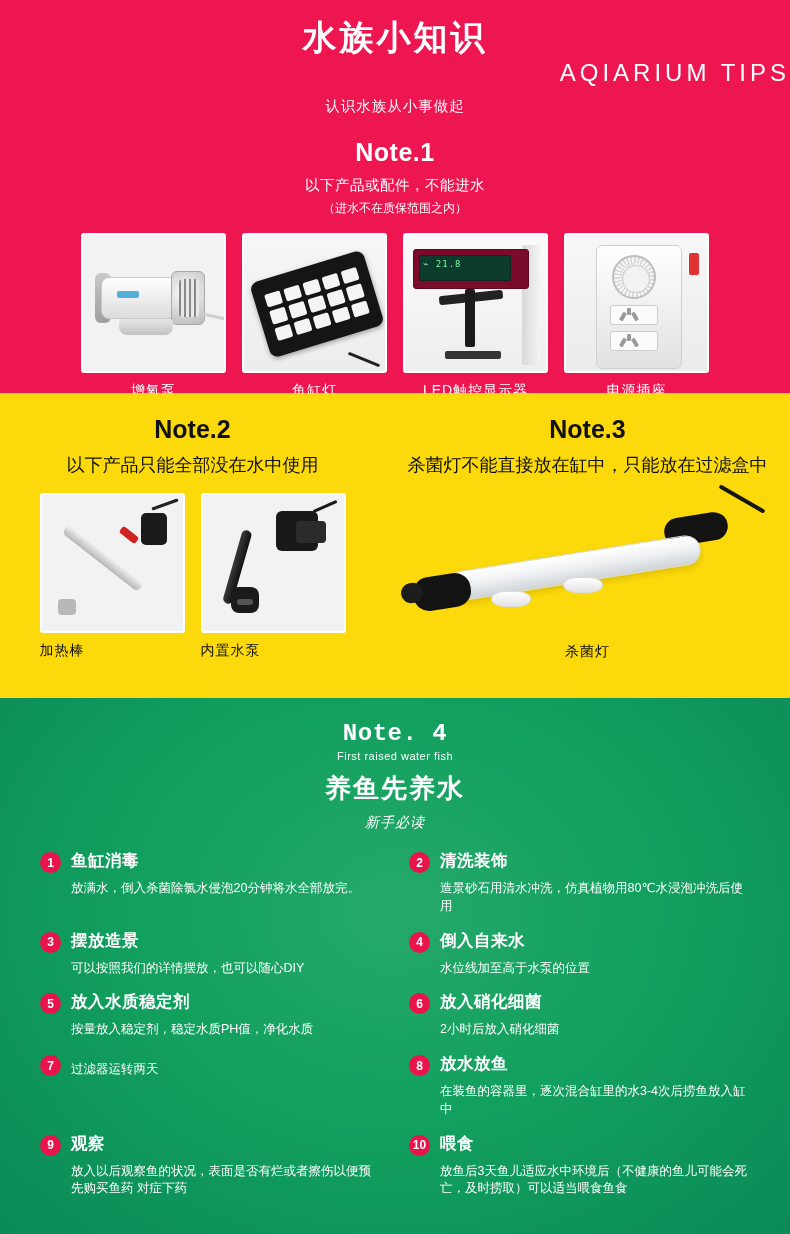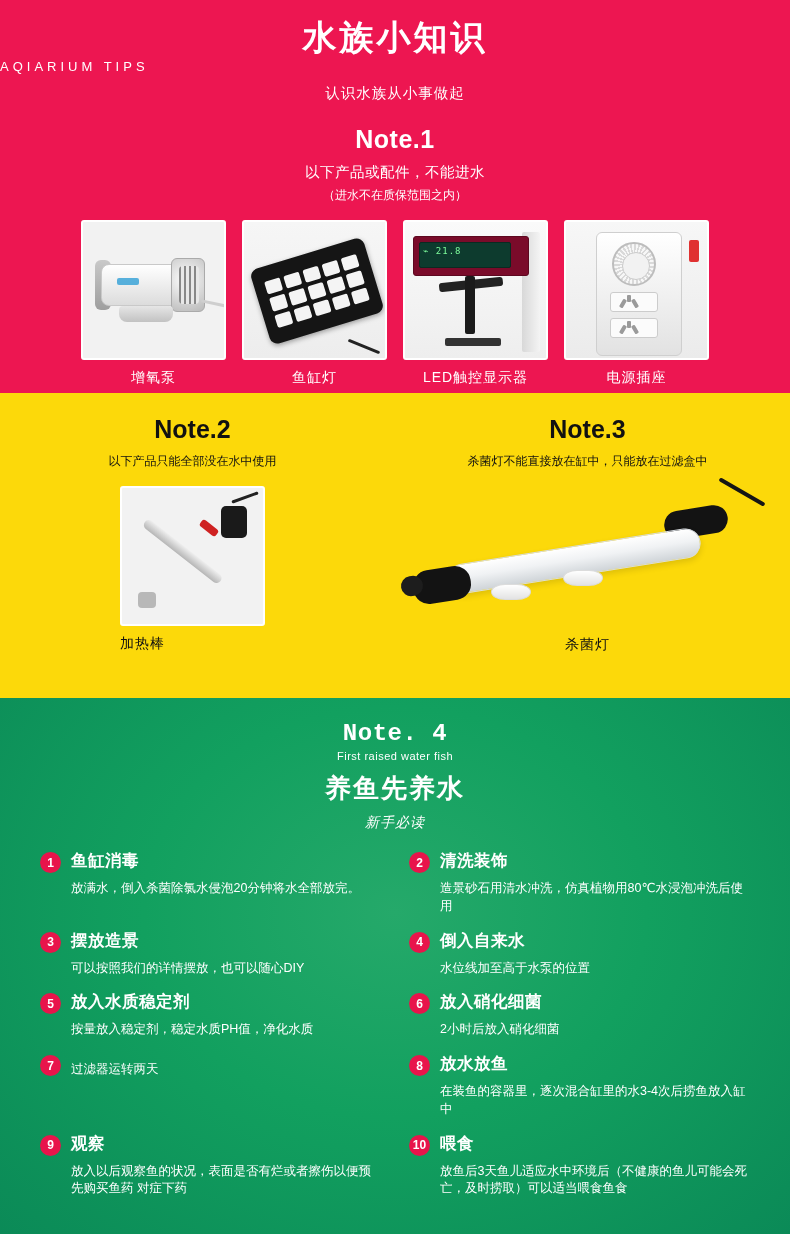--- a/index.html
+++ b/index.html
@@ -22,22 +22,22 @@
   }
   .title-cn {
     text-align: center;
     font-size: 34px;
     font-weight: bold;
     letter-spacing: 3px;
     line-height: 1.15;
     margin: 4px 0 0 0;
   }
   .title-en {
-    text-align: left;
-    font-size: 13px;
+    text-align: right;
+    font-size: 24px;
     letter-spacing: 4px;
     margin-top: 2px;
     font-weight: normal;
   }
   .title-sub {
     text-align: center;
     font-size: 14.5px;
     margin-top: 10px;
     letter-spacing: 1px;
   }
@@ -136,21 +136,21 @@
   .y-right { width: 405px; }
   .y-head {
     text-align: center;
     font-size: 25px;
     font-weight: bold;
     color: #111;
     margin-top: 8px;
   }
   .y-desc {
     text-align: center;
-    font-size: 12px;
+    font-size: 18px;
     color: #111;
     margin-top: 9px;
   }
   .y-cards { display: flex; justify-content: center; gap: 16px; margin-top: 16px; }
   .y-thumb {
     width: 145px; height: 140px; background: #f2f2f2;
     border: 2px solid #fff; border-radius: 3px; position: relative; overflow: hidden;
   }
   .y-label { text-align: left; font-size: 14px; margin-top: 9px; color: #111; letter-spacing:1px;}
   .hr-rod { position:absolute; left:26px; top:30px; width:96px; height:10px; background:linear-gradient(#efefef,#b6b6b6); border-radius:5px; transform:rotate(38deg); transform-origin:left top;}
@@ -340,20 +340,33 @@
                 <div class="hr-cord"></div>
                 <div class="hr-head"></div>
                 <div class="hr-rod"></div>
                 <div class="hr-red"></div>
                 <div class="hr-tip"></div>
               </div>
             </div>
             <div class="y-label">加热棒</div>
           </div>
 
+          <div>
+            <div class="y-thumb">
+              <div class="art">
+                <div class="ip-cord"></div>
+                <div class="ip-head"></div>
+                <div class="ip-head2"></div>
+                <div class="ip-tube"></div>
+                <div class="ip-foot"></div>
+                <div class="ip-ring"></div>
+              </div>
+            </div>
+            <div class="y-label">内置水泵</div>
+          </div>
 
         </div>
       </div>
 
       <div class="y-right">
         <div class="y-head">Note.3</div>
         <div class="y-desc">杀菌灯不能直接放在缸中，只能放在过滤盒中</div>
         <div class="uv-wrap">
           <div class="uv-cord"></div>
           <div class="uv-black-right"></div>

